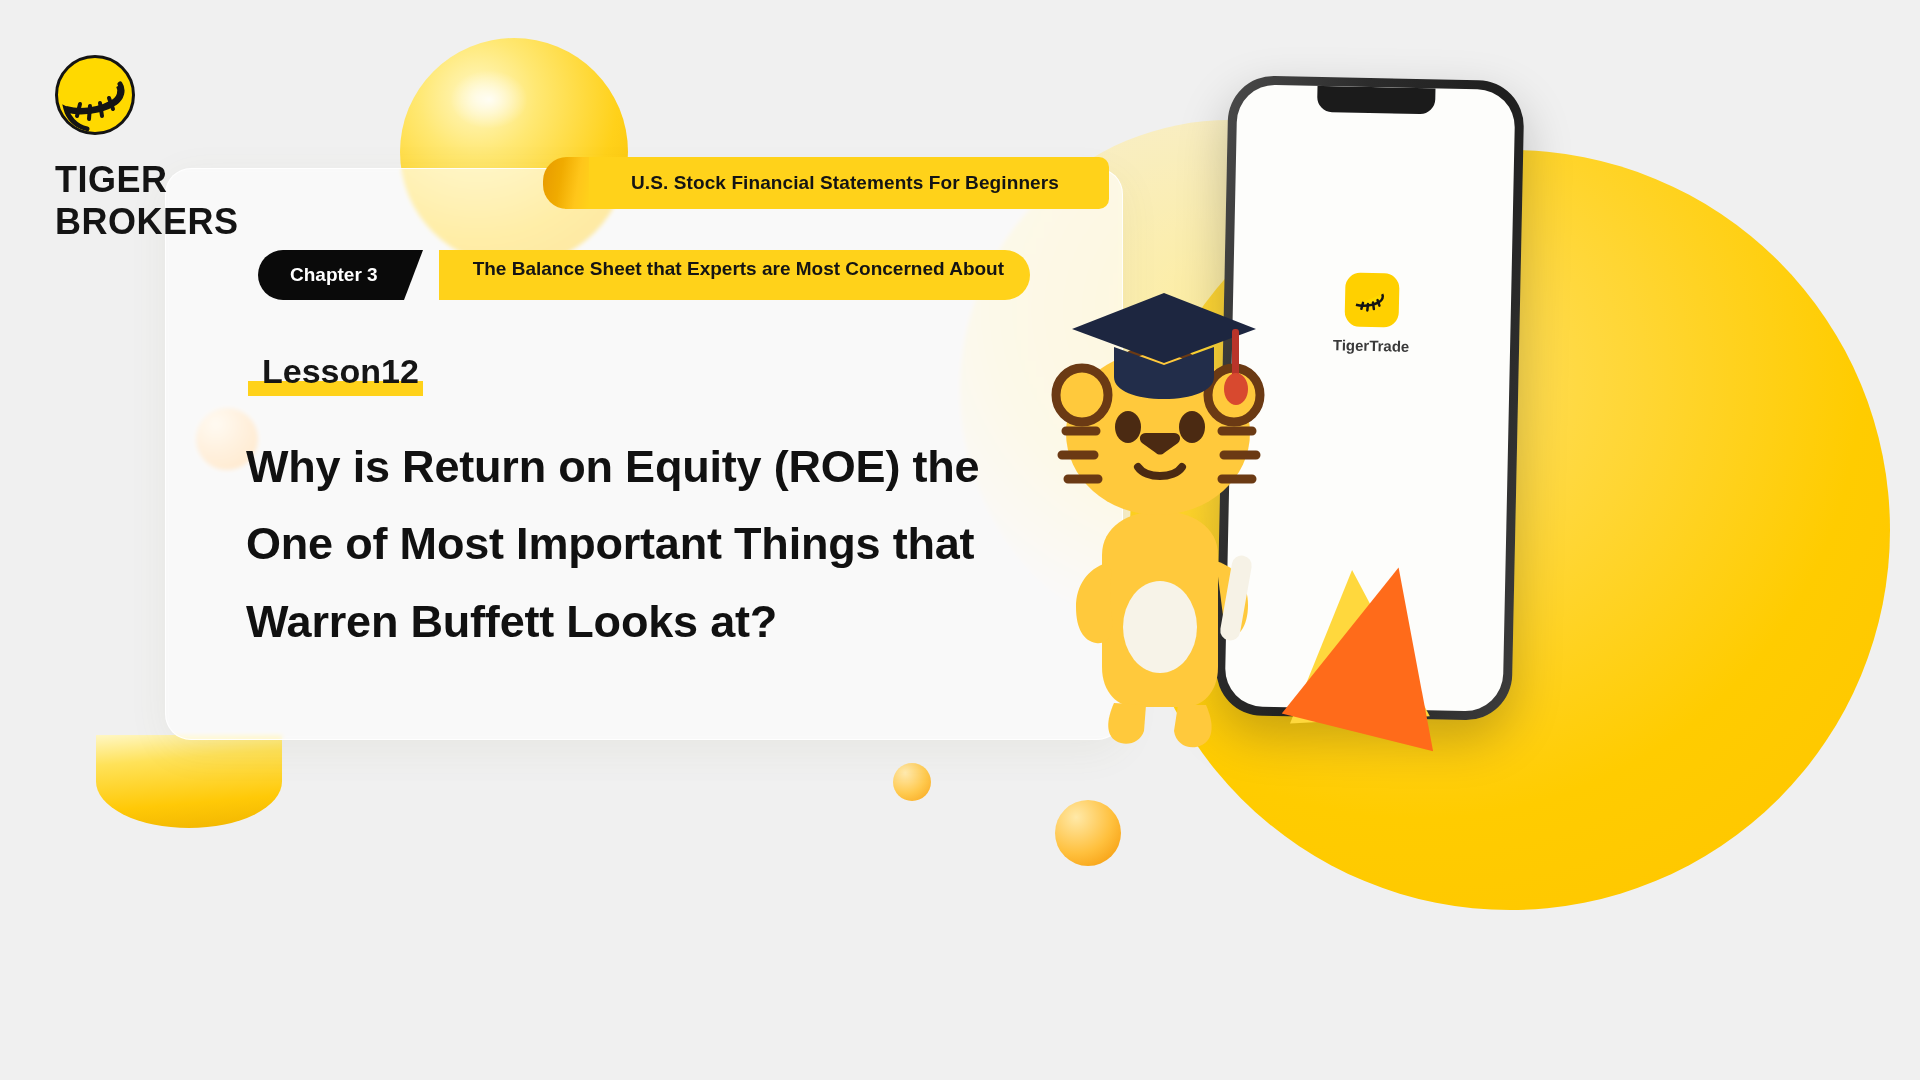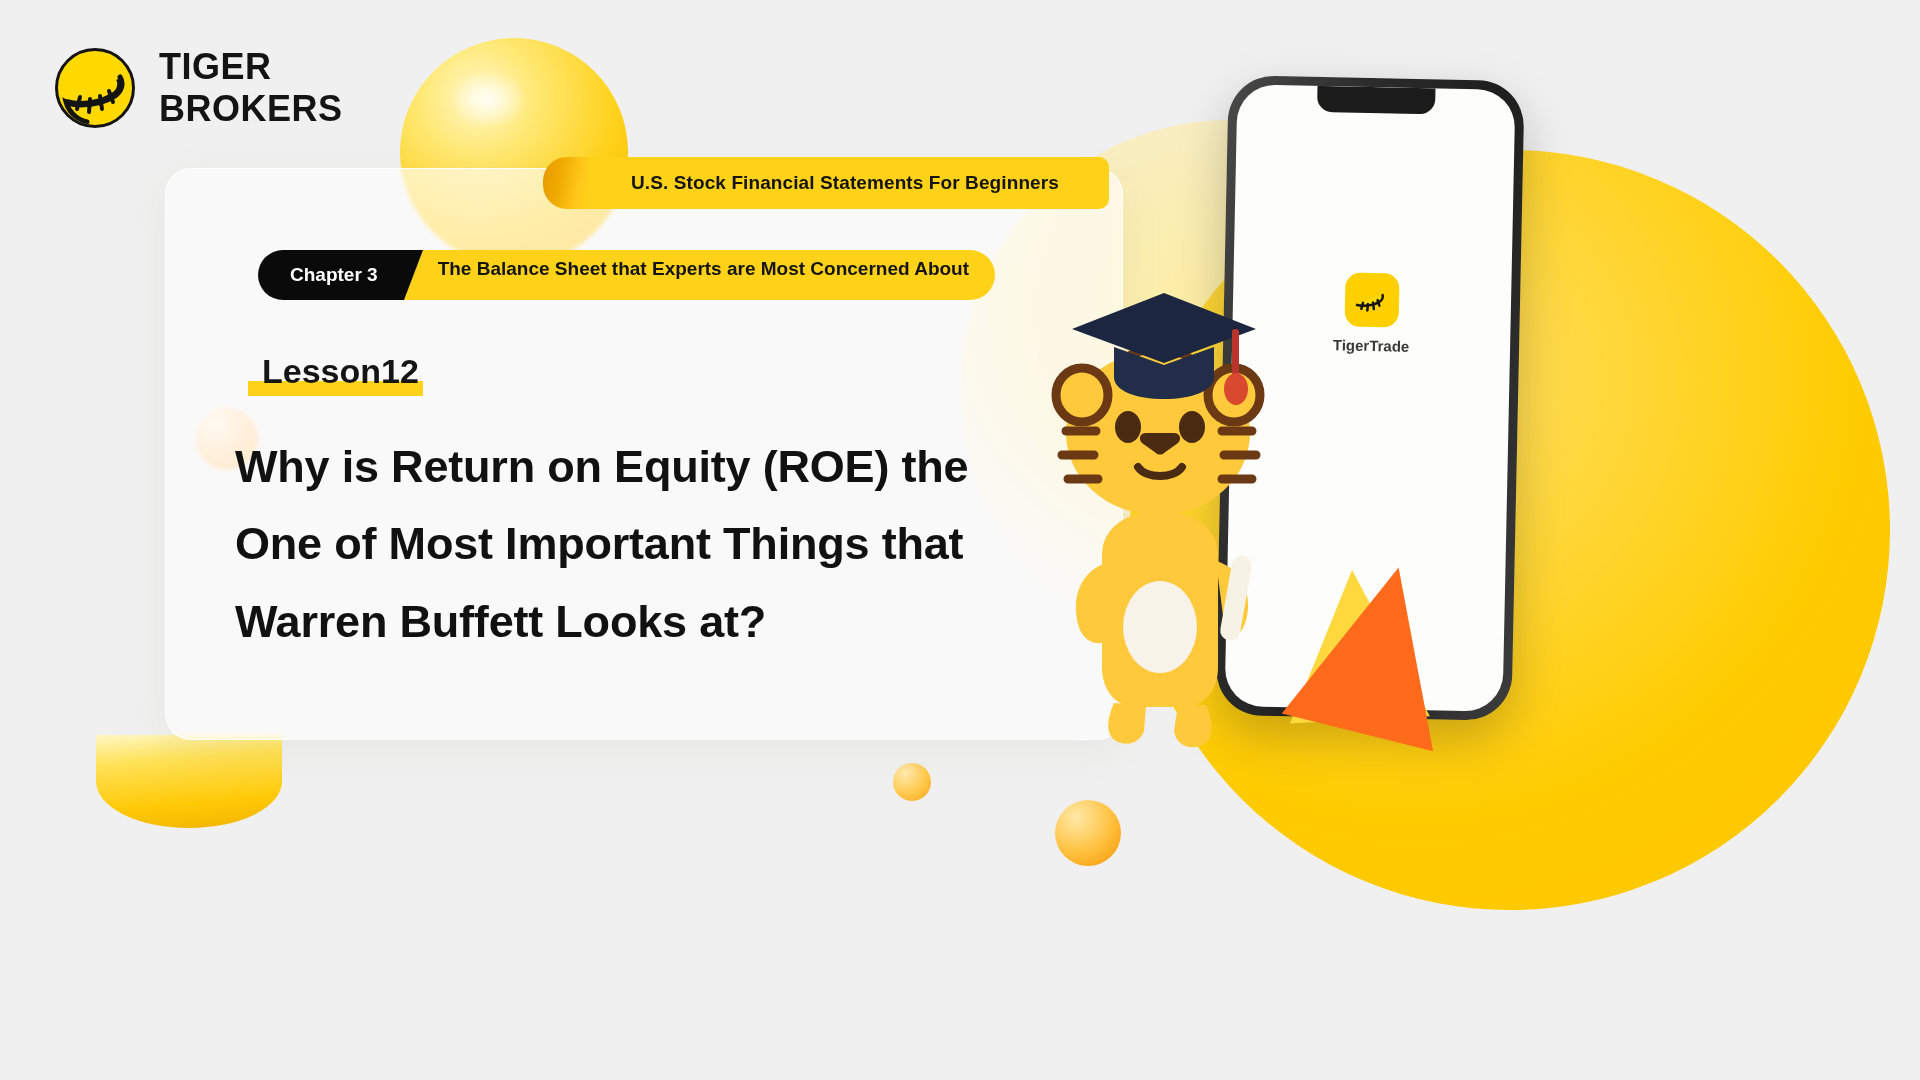--- a/index.html
+++ b/index.html
@@ -66,22 +66,22 @@
     position:absolute; left:1286px; top:570px;
     width:0; height:0;
     border-left:70px solid transparent;
     border-right:70px solid transparent;
     border-bottom:150px solid #ffd83d;
     transform:rotate(-3deg);
   }
 
   
   .logo-wrap {
-    position:absolute; left:55px; top:46px;
-    display:flex; align-items:center; gap:24px; z-index:40;
+    position:absolute; left:55px; top:55px;
+    display:flex; gap:24px; z-index:40;flex-direction:column;
   }
   .logo-mark {
     width:80px; height:80px; border-radius:50%;
     background:#ffd900; border:3px solid #141414;
     position:relative; overflow:hidden;
   }
   .logo-text {
     font-weight:700; font-size:36px; line-height:1.16;
     letter-spacing:.5px; color:#141414;
   }
@@ -116,21 +116,21 @@
   }
   .ribbon-label {
     position:absolute; left:52px; right:14px; top:0; height:52px;
     display:flex; align-items:center; justify-content:center;
     font-size:19px; font-weight:700; color:#141414; letter-spacing:.1px;text-align:center;
   }
 
   
   .chapter-tag {
     position:absolute; left:258px; top:250px;
-    height:50px; z-index:33; display:flex; align-items:stretch;
+    height:50px; z-index:33; display:flex; align-items:stretch;gap:35px;
   }
   .chapter-badge {
     background:#0a0a0a;
     border-radius:25px 0 0 25px;
     padding:0 26px 0 32px;
     display:flex; align-items:center;
     font-size:19px; font-weight:700; color:#fff;
     position:relative;
   }
   .chapter-badge::after{
@@ -154,21 +154,21 @@
     padding:0 4px 2px 4px;
     margin-left:8px;
   }
   .lesson-underline {
     position:absolute; left:248px; top:381px;
     width:175px; height:15px; background:#ffd21a; z-index:29;
   }
 
   
   .headline {
-    position:absolute; left:235px; top:428px; width:800px; z-index:30;
+    position:absolute; left:246px; top:428px; width:800px; z-index:30;
     font-size:45px; font-weight:700; color:#111; line-height:1.72;
     letter-spacing:-.2px;
   }
 
   
   .phone {
     position:absolute; left:1222px; top:78px;
     width:296px; height:640px;
     background:linear-gradient(105deg,#4a4a4a 0%,#2c2c2c 30%,#1e1e1e 60%,#3d3d3d 100%);
     border-radius:46px; z-index:22;

